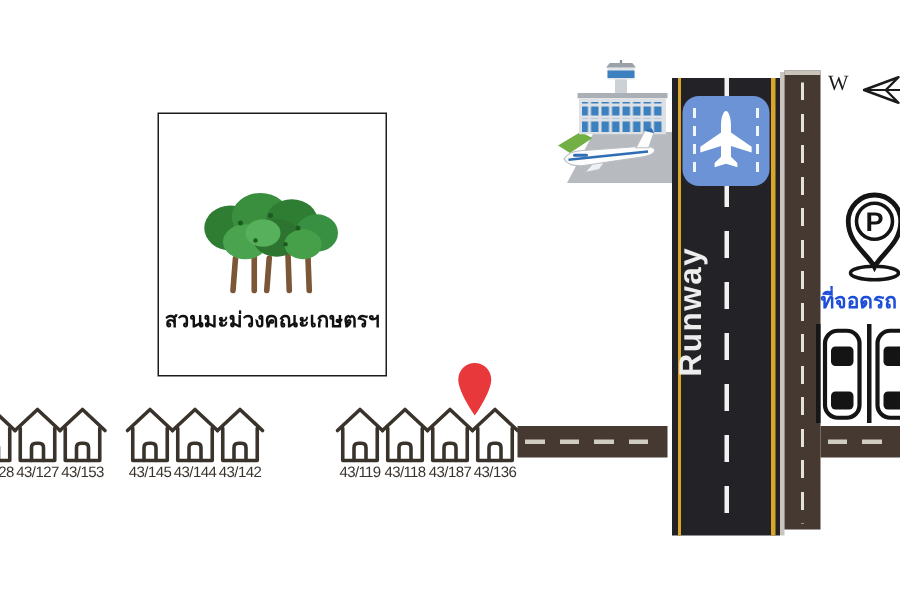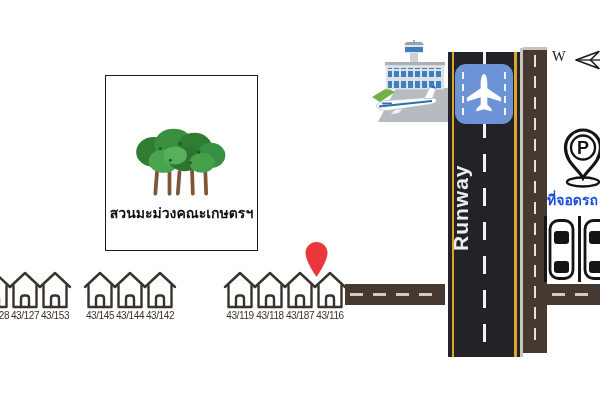--- a/index.html
+++ b/index.html
@@ -175,21 +175,21 @@
           <path d="M13 37 V28.5 Q13 25.5 16 25.5 H18 Q21 25.5 21 28.5 V37"></path>
         </svg>
       <span class="house-num">43/187</span>
     </div>
     <div class="house">
       <svg class="house-svg" viewBox="0 0 34 40">
           <path d="M2 17 L17 3 L32 17"></path>
           <path d="M5.5 15.5 V37 H28.5 V15.5"></path>
           <path d="M13 37 V28.5 Q13 25.5 16 25.5 H18 Q21 25.5 21 28.5 V37"></path>
         </svg>
-      <span class="house-num">43/116</span>
+      <span class="house-num">43/136</span>
     </div>
   </div>
 
   <svg class="map-pin" viewBox="0 0 27 37">
     <path d="M13.5 36 C13.5 36 2.5 20.5 2.5 12 A11 11 0 1 1 24.5 12 C24.5 20.5 13.5 36 13.5 36 Z" fill="#e8383c"></path>
   </svg>
 
   <div class="road road-h-left">
       <div class="dash-h"></div>
     </div>

